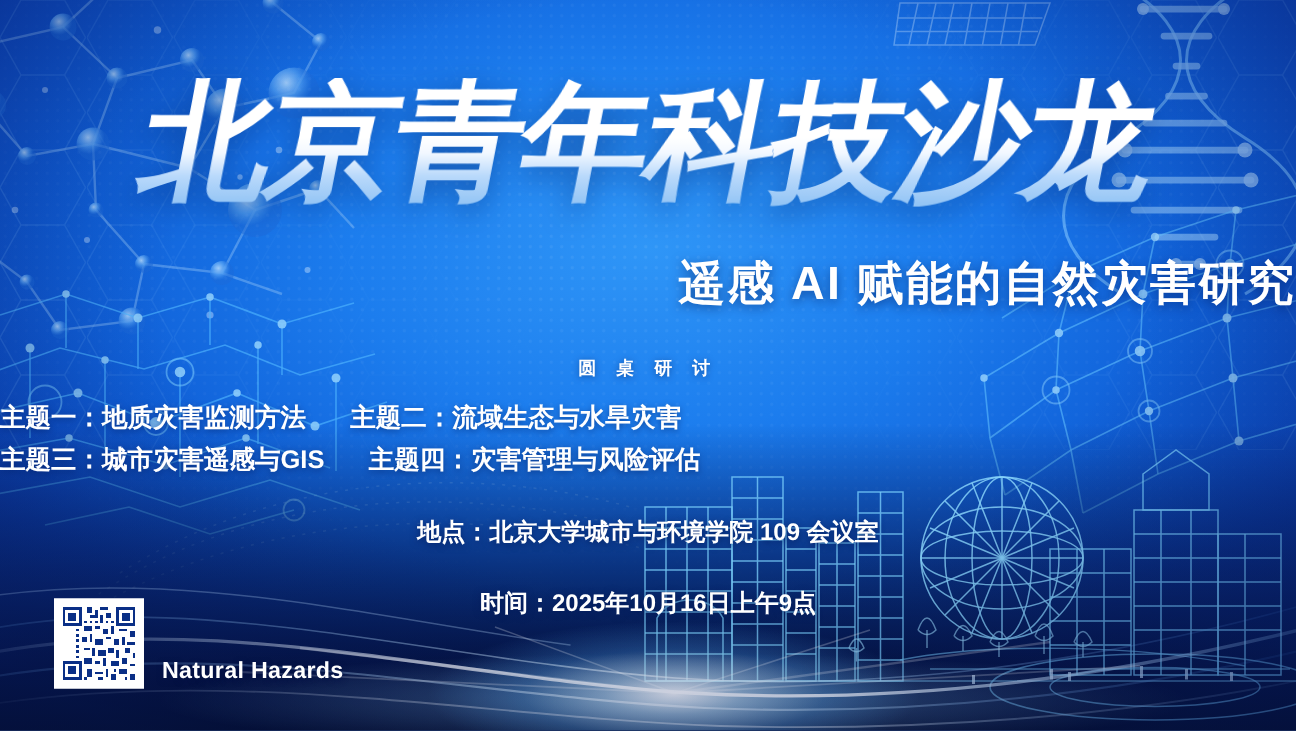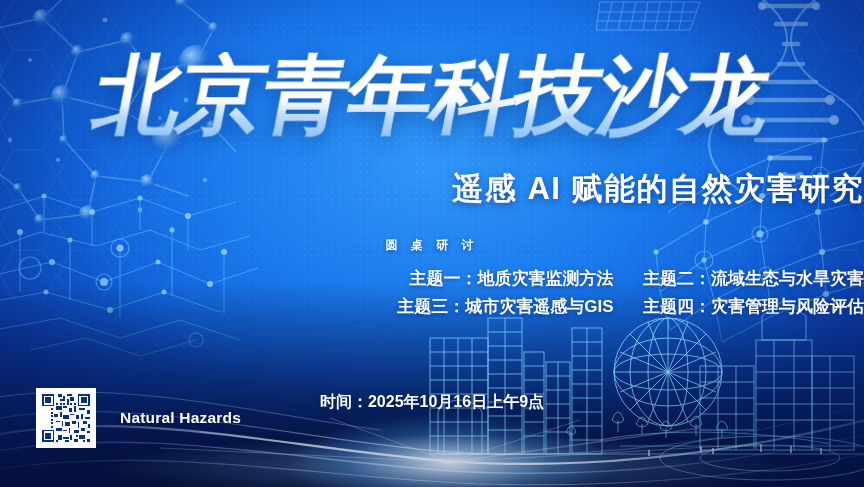--- a/index.html
+++ b/index.html
@@ -81,21 +81,21 @@
     position:absolute;left:0;right:0;top:237px;
     text-align:center;
     font-size:12px;
     font-weight:700;
     color:#ffffff;
     letter-spacing:5px;
     text-shadow:0 1px 4px rgba(4,30,96,.5);
   }
   .topic-row{
     position:absolute;left:0;right:0;
-    text-align:right;
+    text-align:left;
     font-size:17px;
     font-weight:700;
     color:#ffffff;
     text-shadow:0 1px 4px rgba(4,30,96,.55);
     white-space:nowrap;
   }
   .topic-row.r1{top:267px;}
   .topic-row.r2{top:295px;}
   .topic-row .gap{display:inline-block;width:20px;}
 
@@ -107,22 +107,22 @@
     font-weight:700;
     color:#ffffff;
     text-shadow:0 1px 5px rgba(4,24,86,.7);
     white-space:nowrap;
   }
   .info-line.l1{top:345px;}
   .info-line.l2{top:392px;}
 
   
   .lab-badge{
-    position:absolute;left:36px;top:388px;
-    display:flex;align-items:center;gap:24px;
+    position:absolute;left:36px;top:399px;
+    display:flex;align-items:flex-end;gap:12px;
   }
   .qr{
     width:60px;height:60px;
     background:#fff;
     padding:2px;
     box-sizing:border-box;
     display:block;
     border:2px solid #ffffff;
   }
   .lab-text{
@@ -462,20 +462,21 @@
       <span class="gap"></span>
       <span>主题二：流域生态与水旱灾害</span>
     </div>
 
     <div class="topic-row r2">
       <span>主题三：城市灾害遥感与GIS</span>
       <span class="gap"></span>
       <span>主题四：灾害管理与风险评估</span>
     </div>
 
+    <div class="info-line l1">地点：北京大学城市与环境学院 109 会议室</div>
 
     <div class="info-line l2">时间：2025年10月16日上午9点</div>
 
     <div class="lab-badge">
       <svg class="qr" viewBox="0 0 29 29" shape-rendering="crispEdges">
         <rect width="29" height="29" fill="#ffffff"></rect>
         <g fill="#0a2f86">
 
           <rect x="1" y="1" width="7" height="1"></rect>
             <rect x="1" y="7" width="7" height="1"></rect>

